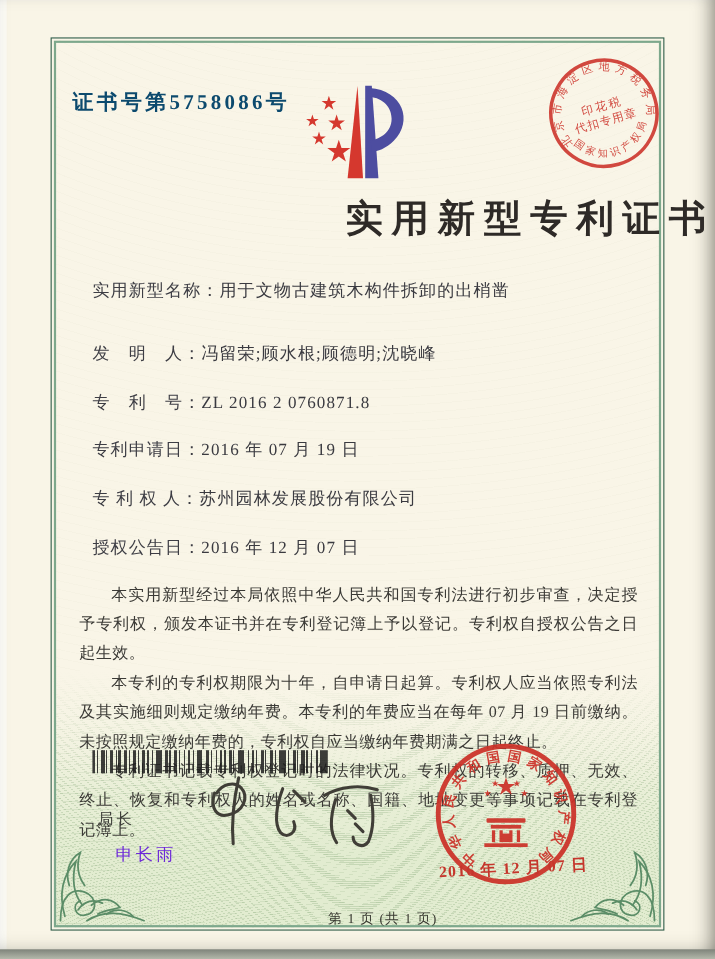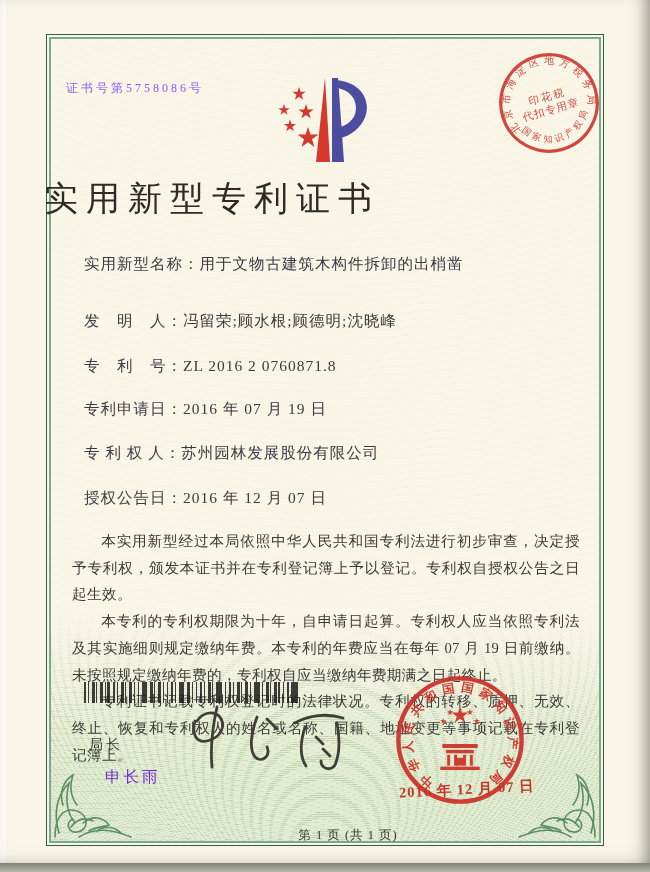--- a/index.html
+++ b/index.html
@@ -28,30 +28,30 @@
     background:repeating-radial-gradient(150% 120% at 50% -60%, rgba(205,205,180,.14) 0 1px, rgba(205,205,180,0) 1px 9px);}
 
   .frame-outer{position:absolute;left:46px;top:34px;width:556px;height:810px;
     border:1.5px solid #2f5d49;z-index:3;}
   .frame-inner{position:absolute;inset:2px;border:2.5px solid #7da88c;}
 
   .corner-ornament{position:absolute;z-index:4;}
   .corner-left{left:49px;top:753px;}
   .corner-right{left:513px;top:753px;transform:scaleX(-1);}
 
-  .cert-no{position:absolute;left:66px;top:80px;font-size:12px;letter-spacing:3px;
-    color:#8b5cf6;z-index:5;}
+  .cert-no{position:absolute;left:66px;top:80px;font-size:19px;letter-spacing:3px;
+    color:#0c4a6e;z-index:5;font-weight:bold;}
 
   .logo{position:absolute;left:262px;top:66px;z-index:5;}
 
   .tax-stamp{position:absolute;left:496px;top:50px;width:106px;height:106px;z-index:6;
     transform:rotate(-16deg);opacity:.88;}
 
-  .title{position:absolute;left:0;right:0;top:176px;text-align:left;z-index:5;
-    font-size:34px;font-weight:400;letter-spacing:8px;color:#2e2a27;padding-left:44px;}
+  .title{position:absolute;left:0;right:0;top:176px;text-align:right;z-index:5;
+    font-size:34px;font-weight:700;letter-spacing:8px;color:#2e2a27;padding-left:44px;}
 
   .field{position:absolute;left:84px;z-index:5;font-size:15.5px;color:#3d3d44;
     letter-spacing:1px;white-space:nowrap;}
   .f0{top:254px}.f1{top:311px}.f2{top:356px}.f3{top:399px}.f4{top:443px}.f5{top:488px}
   .field .lab{color:#3d3d44;}
   .field .val{color:#3a3a40;}
 
   .body-text{position:absolute;left:72px;width:508px;top:528px;z-index:5;}
   .body-text p{margin:0;font-size:14.6px;line-height:1.83;text-indent:2em;
     text-align:justify;color:#3b3a36;letter-spacing:.4px;}

